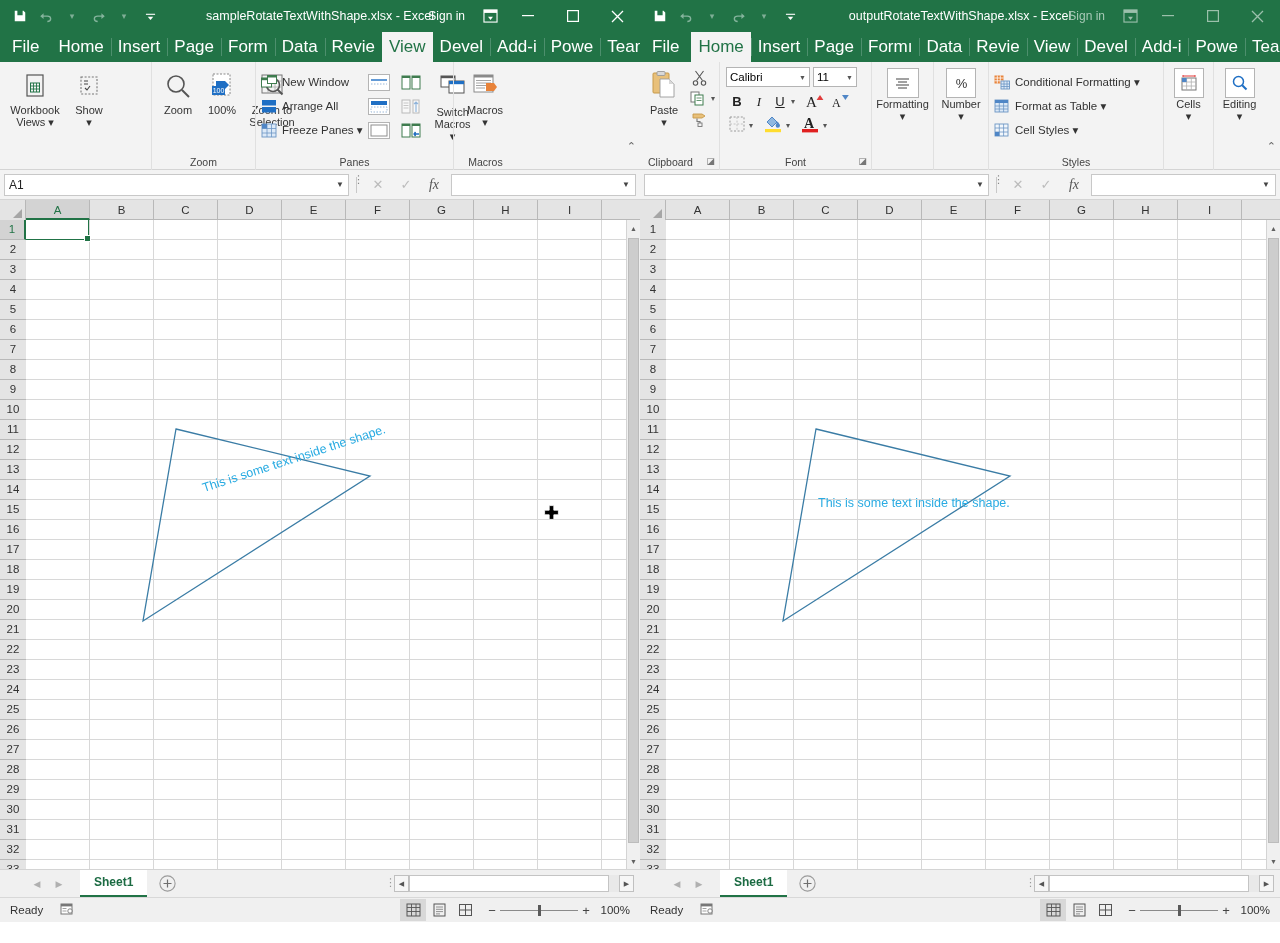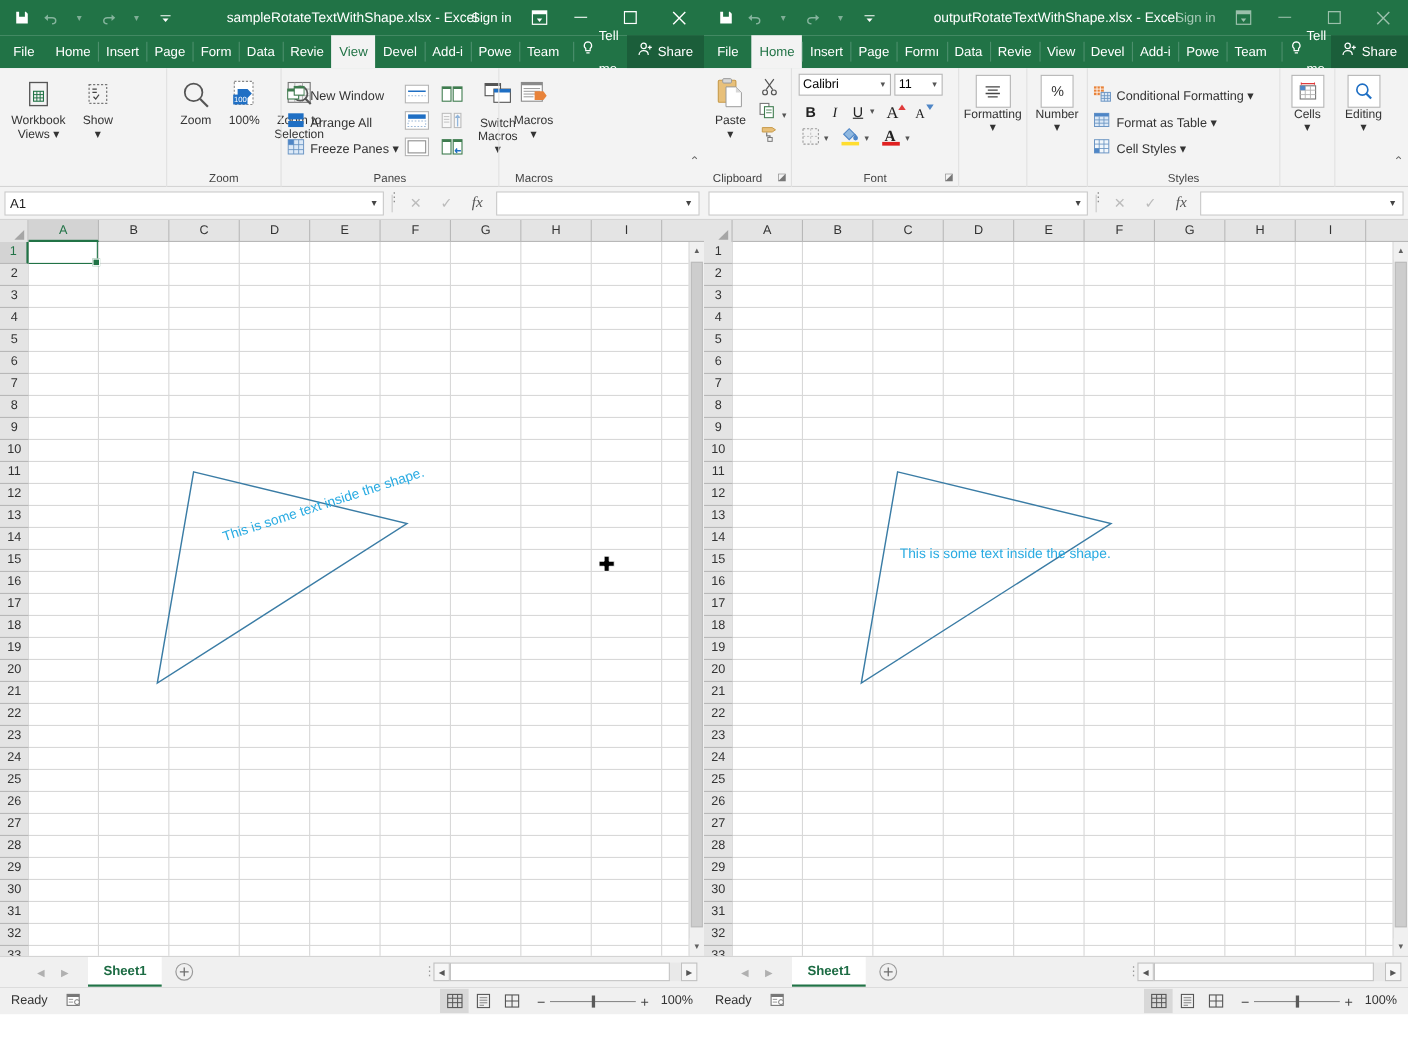--- a/index.html
+++ b/index.html
@@ -24,39 +24,39 @@
   .tb-title { position:absolute; left:0; top:0; width:100%; height:32px; line-height:32px;
               text-align:center; font-size:12.5px; color:#fff; }
   .tb-right { position:absolute; right:0; top:0; height:32px; display:flex; align-items:center; }
   .signin { font-size:12px; padding:0 10px; color:#fff; }
   .win-btn { width:45px; height:32px; display:flex; align-items:center; justify-content:center;
              color:#fff; font-size:13px; }
   .ribbon-icn { width:30px; height:32px; display:flex; align-items:center; justify-content:center; }
 
   
   .tabbar { height:30px; background:#217346; position:relative; display:flex; align-items:flex-end; }
-  .tab { height:30px; line-height:30px; padding:0 7px; font-size:12px; color:#fff; position:relative; white-space:nowrap; }
+  .tab { height:30px; line-height:30px; padding:0 7px; font-size:17px; color:#fff; position:relative; white-space:nowrap; }
   .tab.file { padding:0 12px; }
   .tab.sep::before { content:''; position:absolute; left:0; top:6px; height:18px; width:1px; background:#4d8f6d; }
   .tab.active { background:#f3f3f3; color:#217346; }
   .tellme { margin-left:6px; height:30px; line-height:30px; font-size:12px; color:#fff; display:flex; align-items:center; gap:4px; padding-left:8px; position:relative;}
   .tellme::before { content:''; position:absolute; left:0; top:6px; height:18px; width:1px; background:#4d8f6d; }
   .share { margin-left:auto; height:30px; line-height:30px; background:#1b5e3a; color:#fff;
            font-size:12px; padding:0 10px; display:flex; align-items:center; gap:4px; }
 
   
   .ribbon { height:108px; background:#f3f3f3; border-bottom:1px solid #d4d4d4; position:relative; display:flex; }
   .rgroup { position:relative; height:108px; display:flex; flex-direction:column; }
   .rgroup + .rgroup { border-left:1px solid #e0e0e0; }
   .rgroup-body { flex:1; display:flex; align-items:flex-start; padding:4px 4px 0 4px; }
   .rgroup-label { height:16px; line-height:16px; text-align:center; font-size:10.5px; color:#444; }
   .bigbtn { display:flex; flex-direction:column; align-items:center; justify-content:flex-start;
             min-width:44px; padding:2px 5px; font-size:11px; color:#333; text-align:center; line-height:12px; }
   .bigbtn .gl { height:36px; display:flex; align-items:center; justify-content:center; }
-  .smallrow { display:flex; align-items:flex-end; gap:4px; height:24px; font-size:11.5px; color:#333; white-space:nowrap; }
+  .smallrow { display:flex; align-items:center; gap:4px; height:24px; font-size:11.5px; color:#333; white-space:nowrap; }
   .smallcol { display:flex; flex-direction:column; justify-content:flex-start; padding-top:2px; }
   .icobox { width:18px; height:18px; display:inline-flex; align-items:center; justify-content:center; }
   .collapse { position:absolute; right:4px; bottom:16px; color:#666; font-size:11px; }
   .dlg { position:absolute; right:4px; bottom:1px; font-size:9px; color:#777; }
   .ctrl-sq { border:1px solid #b4b4b4; background:#fff; }
 
   
   .fbar { height:30px; background:#f3f3f3; display:flex; align-items:center; padding:0 4px;
           border-bottom:1px solid #d4d4d4; }
   .namebox { width:345px; height:22px; border:1px solid #c8c8c8; background:#fff; display:flex;

